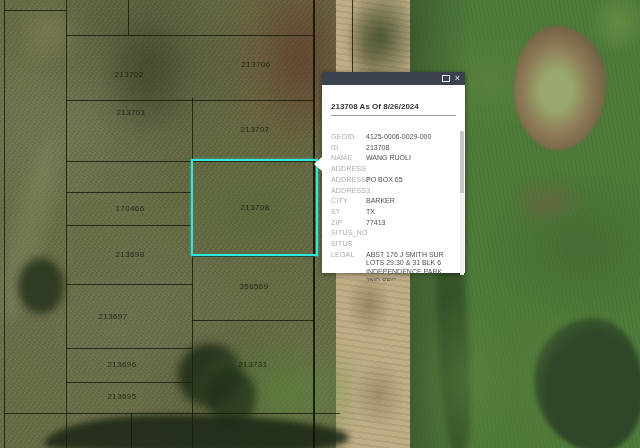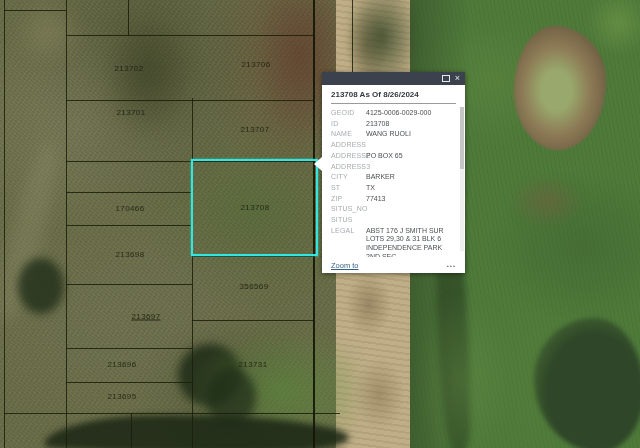--- a/index.html
+++ b/index.html
@@ -58,21 +58,21 @@
 
   
   .popup{position:absolute;left:322px;top:72px;width:143px;height:201px;z-index:10;
     background:#fff;box-shadow:0 1px 5px rgba(0,0,0,.45);font-size:7px;color:#4b4f52;}
   .popup-tail{position:absolute;left:-8px;top:85px;width:0;height:0;
     border-top:7px solid transparent;border-bottom:7px solid transparent;border-right:8px solid #fff;}
   .popup-titlebar{height:13px;background:#3c424d;display:flex;align-items:center;
     justify-content:flex-end;gap:5px;padding:0 5px;}
   .dock-icon{width:6px;height:5px;border:1px solid #e8e8e8;display:inline-block;cursor:pointer;}
   .close-icon{color:#e8e8e8;font-size:9px;line-height:9px;cursor:pointer;}
-  .popup-title{margin:0 9px;padding:5px 0 4px;font-size:8px;font-weight:bold;color:#33373c;
+  .popup-title{margin:12px 9px;padding:5px 0 4px;font-size:8px;font-weight:bold;color:#33373c;
     border-bottom:1px solid #9a9a9a;white-space:nowrap;}
   .popup-content{position:relative;height:153px;overflow:hidden;padding:5px 9px 0;box-sizing:border-box;}
   .field-row{display:flex;margin-bottom:2px;line-height:8.7px;min-height:8.7px;}
   .field-label{width:35px;flex:none;color:#a6abaf;letter-spacing:.2px;}
   .field-value{flex:1;color:#4b4f52;}
   .popup-scrollbar{position:absolute;right:1px;top:3px;width:4px;height:144px;background:#efefef;cursor:pointer;}
   .popup-scroll-thumb{position:absolute;top:0;left:0;width:4px;height:62px;background:#c6c6c6;cursor:pointer;}
   .popup-footer{position:absolute;left:0;right:0;bottom:0;height:15px;display:flex;
     align-items:center;justify-content:space-between;padding:0 9px;background:#fff;}
   .zoom-to-link{color:#35607f;text-decoration:underline;font-size:7.5px;cursor:pointer;}
@@ -120,25 +120,25 @@
   <div class="pline" style="left:66px;top:192px;width:126px;height:1px;"></div>
   <div class="pline" style="left:66px;top:225px;width:126px;height:1px;"></div>
   <div class="pline" style="left:192px;top:256px;width:121px;height:1px;"></div>
   <div class="pline" style="left:66px;top:284px;width:126px;height:1px;"></div>
   <div class="pline" style="left:192px;top:320px;width:121px;height:1px;"></div>
   <div class="pline" style="left:66px;top:348px;width:126px;height:1px;"></div>
   <div class="pline" style="left:66px;top:382px;width:126px;height:1px;"></div>
   <div class="pline" style="left:4px;top:413px;width:336px;height:1px;"></div>
 
   <div>
-      <div class="parcel-label" style="left: 129px; top: 68px; text-align: right;">213702</div>
+      <div class="parcel-label" style="left: 129px; top: 74px; text-align: right;">213702</div>
       <div class="parcel-label" style="left: 131px; top: 112px;">213701</div>
       <div class="parcel-label" style="left: 130px; top: 208px;">170466</div>
       <div class="parcel-label" style="left: 130px; top: 254px;">213698</div>
-      <div class="parcel-label" style="left: 146px; top: 316px; text-decoration: underline;">213697</div>
+      <div class="parcel-label" style="left: 113px; top: 316px;">213697</div>
       <div class="parcel-label" style="left: 122px; top: 364px;">213696</div>
       <div class="parcel-label" style="left: 122px; top: 396px;">213695</div>
       <div class="parcel-label" style="left: 256px; top: 64px;">213706</div>
       <div class="parcel-label" style="left: 255px; top: 129px;">213707</div>
       <div class="parcel-label" style="left: 255px; top: 207px;">213708</div>
       <div class="parcel-label" style="left: 254px; top: 286px;">356569</div>
       <div class="parcel-label" style="left: 253px; top: 364px;">213731</div>
     </div>
 
   <div class="selection"></div>
@@ -198,18 +198,14 @@
           </div>
           <div class="field-row">
             <span class="field-label">LEGAL</span>
             <span class="field-value">ABST 176 J SMITH SUR LOTS 29,30 &amp; 31 BLK 6 INDEPENDENCE PARK 2ND SEC</span>
           </div>
         </div>
       <div class="popup-scrollbar">
         <div class="popup-scroll-thumb"></div>
       </div>
     </div>
-    <div class="popup-footer">
-      <span class="zoom-to-link">Zoom to</span>
-      <span class="more-options">•••</span>
-    </div>
   </div>
 </div>
 
 </body></html>

